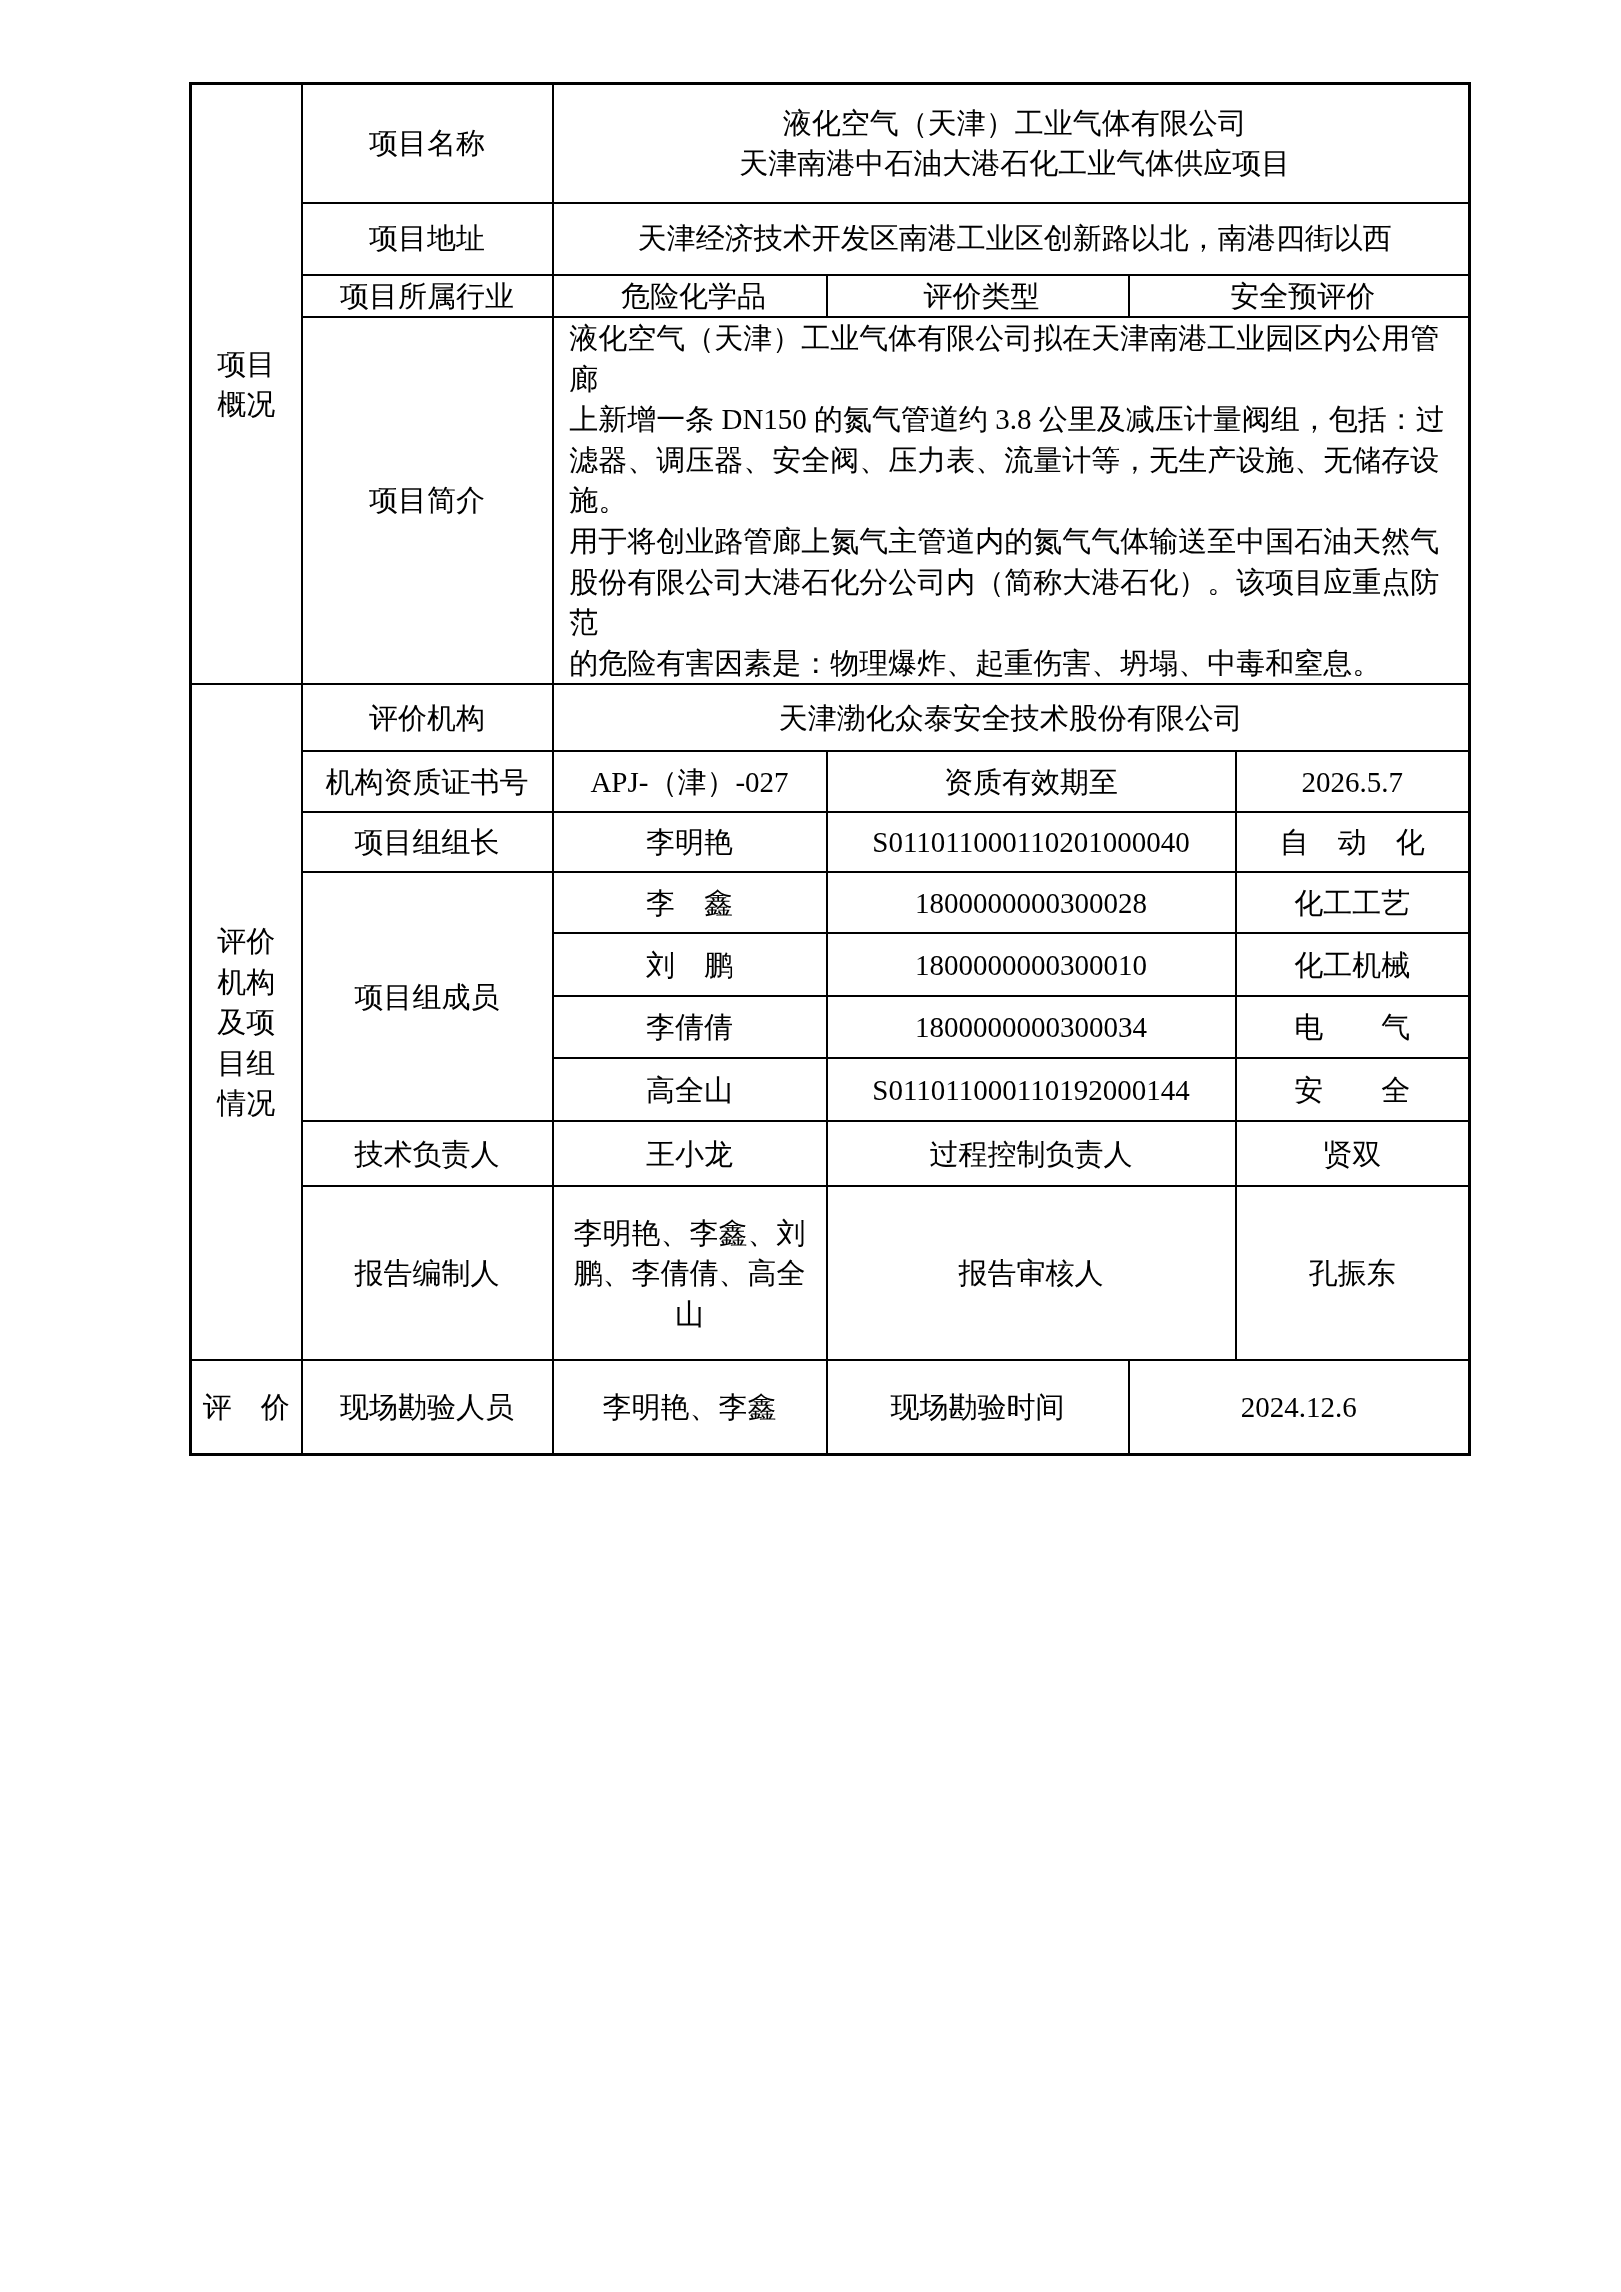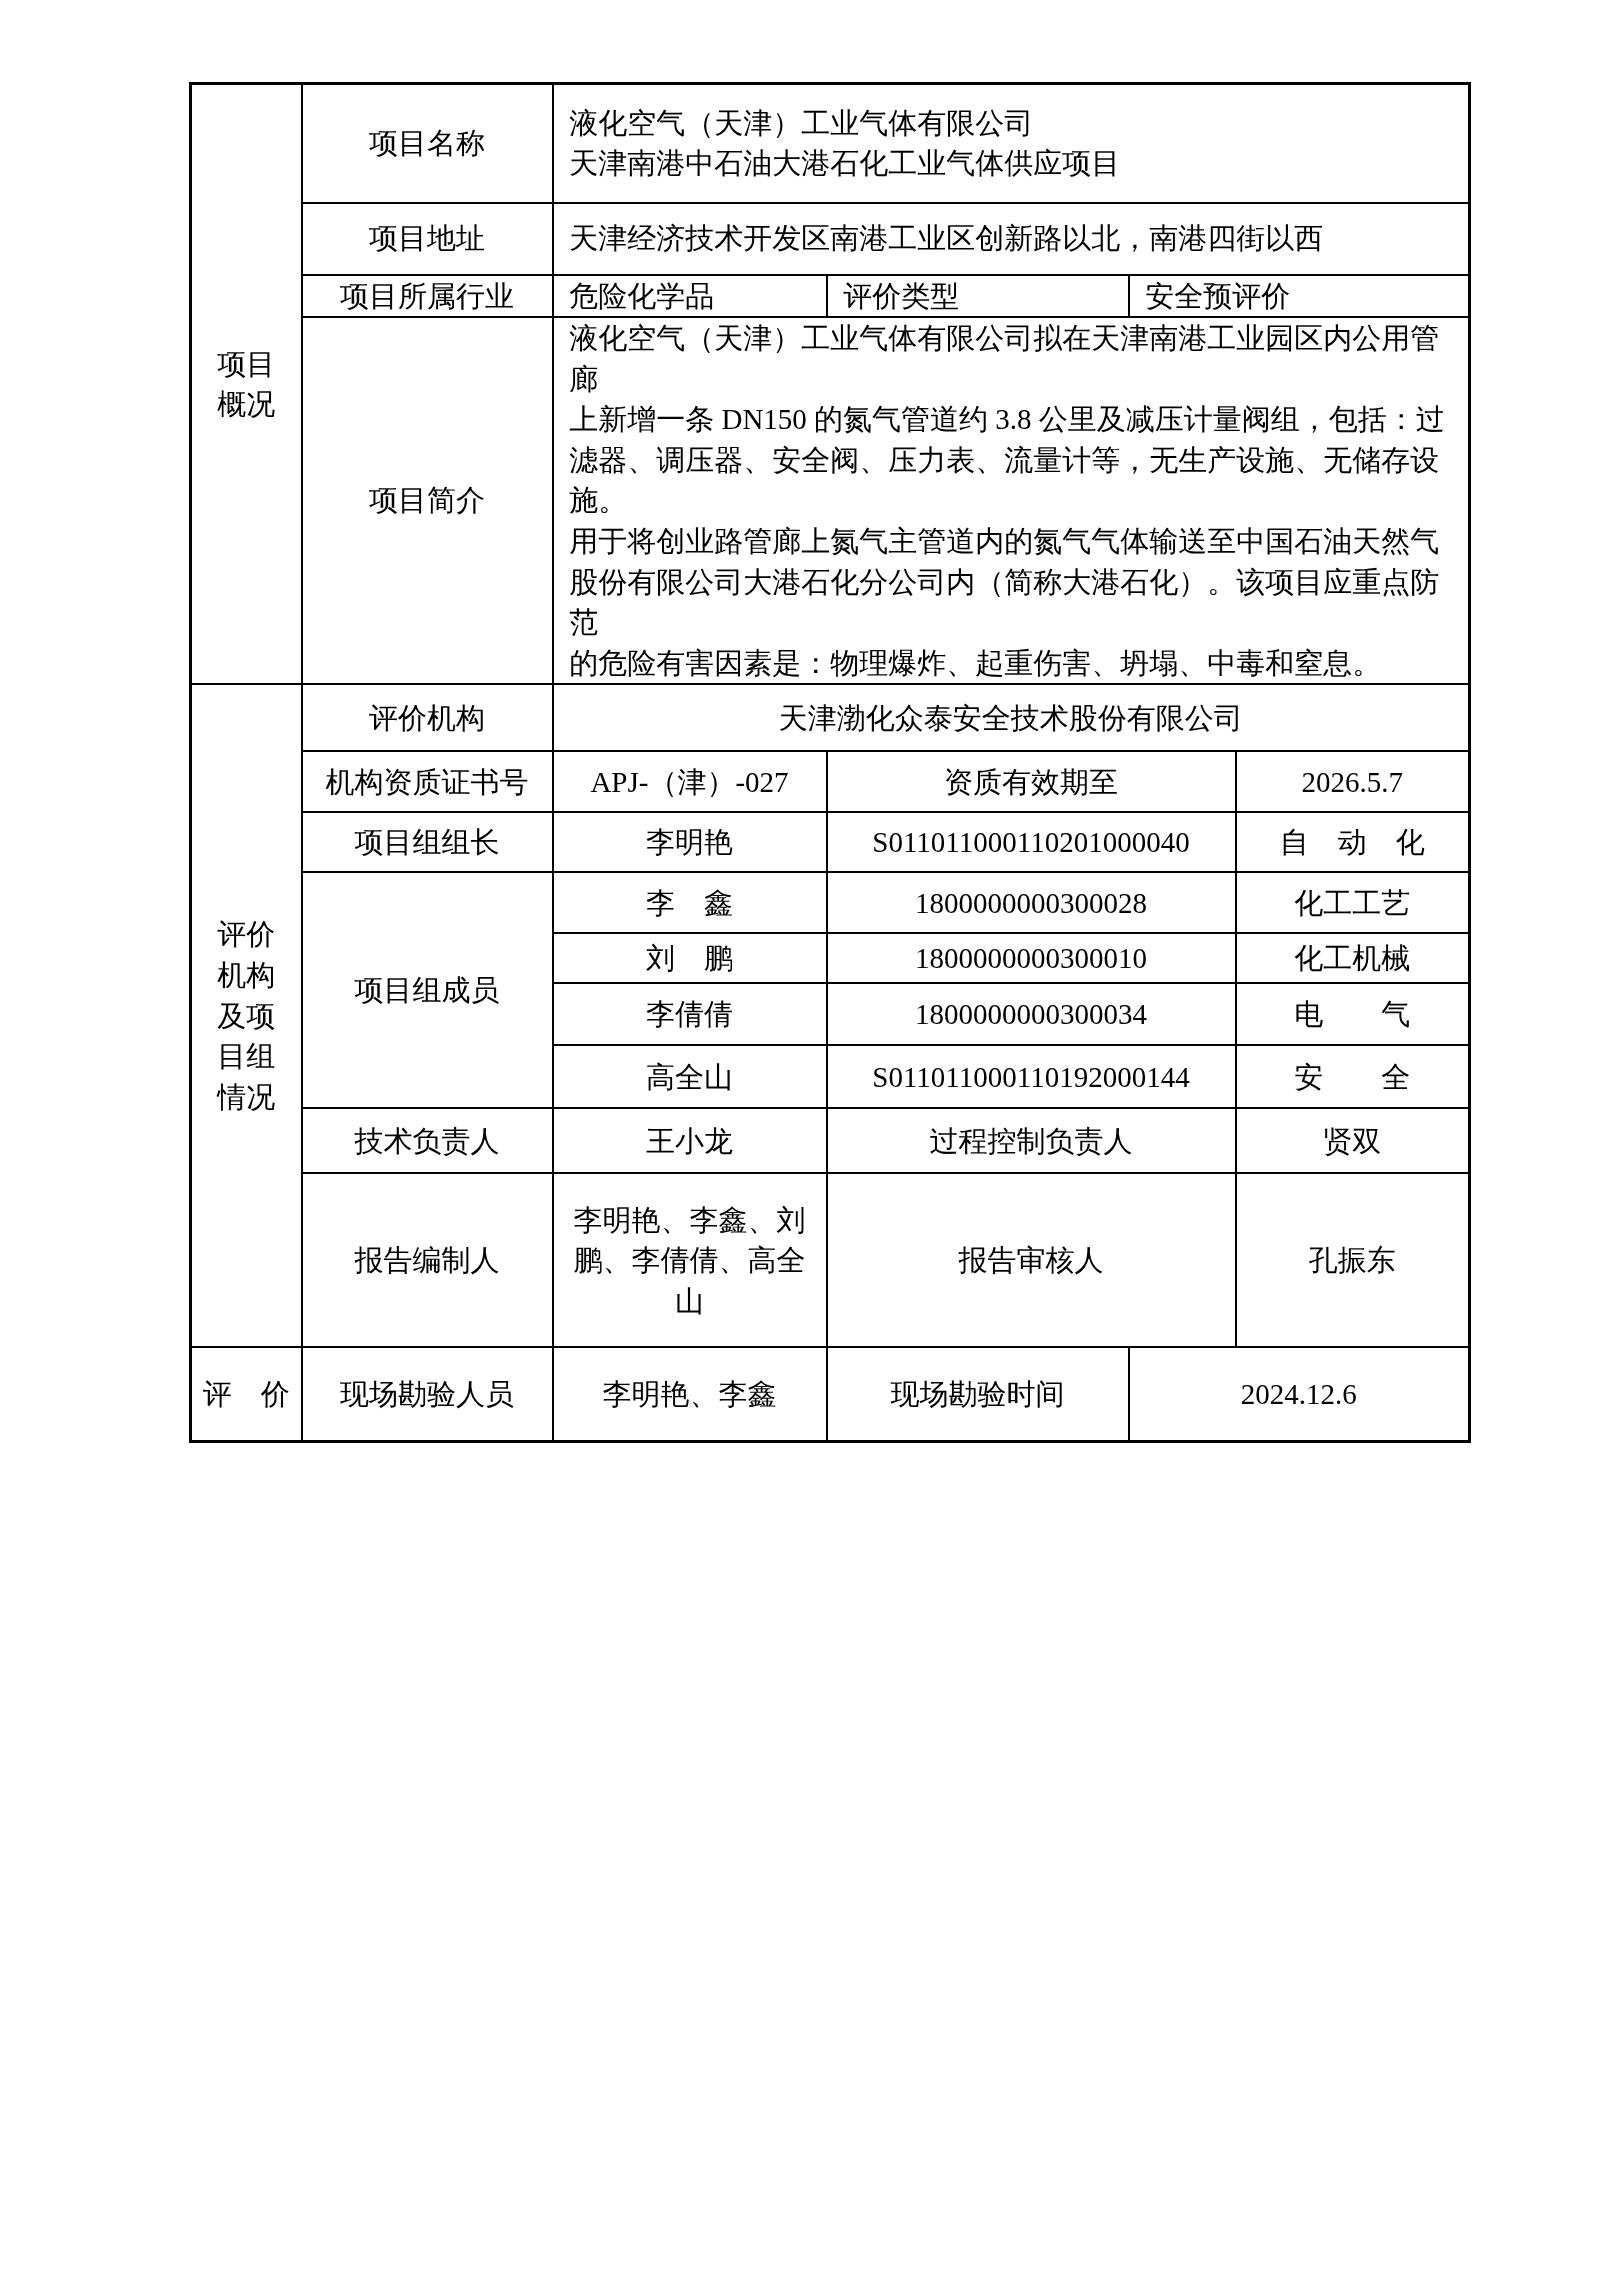--- a/index.html
+++ b/index.html
@@ -32,41 +32,41 @@
     border-width:2.9px 2px;
     vertical-align:middle;
     font-size:29px;
     padding:0;
     overflow:hidden;
     line-height:1.4;
   }
   td.tt{border-top-width:3.9px;}
   .lbl{text-align:center;}
   .ctr{text-align:center;border-radius:9px;}
-  .left{text-align:left;padding-left:15.7px !important;padding-right:7.8px !important;margin-left:30px;}
+  .left{text-align:center;padding-left:15.7px !important;padding-right:7.8px !important;margin-left:30px;}
   .multiline{white-space:pre-line;}
   .lh2{line-height:2.0;}
   .brief{
     font-size:28px;
     line-height:2.08;
     text-align:left;
     white-space:pre-line;
     padding-left:15.7px !important;
     padding-right:3.9px !important;
   }
   .sec{
     text-align:center;
     white-space:pre-line;
     line-height:2.15;
   }
   .authors{line-height:1.95;margin-top:8px;}
   
   tr.r1{height:119px;}  tr.r2{height:72px;}   tr.r3{height:41px;}
   tr.r4{height:365px;}  tr.r5{height:67px;}   tr.r6{height:61px;}
-  tr.r7{height:60px;}   tr.r8{height:61px;}   tr.r9{height:50px;}
+  tr.r7{height:60px;}   tr.r8{height:61px;}   tr.r9{height:63px;}
   tr.r10{height:62px;}  tr.r11{height:63px;}  tr.r12{height:65px;}
   tr.r13{height:174px;} tr.r14{height:94px;}
 </style>
 </head>
 <body>
 
 <div class="page">
 
 
   <table class="info">

